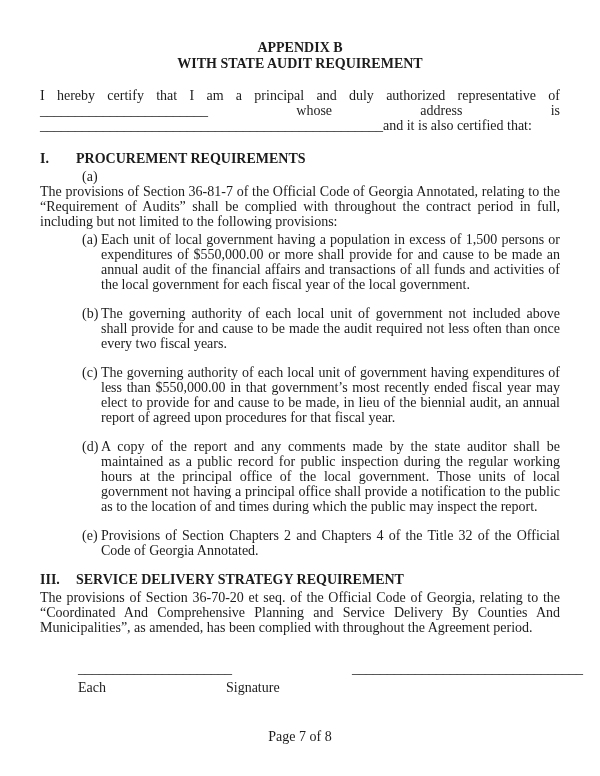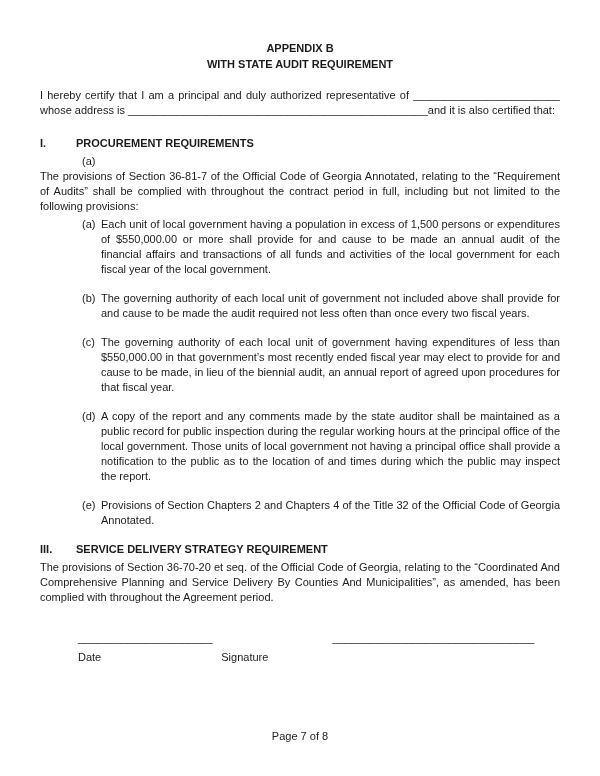--- a/index.html
+++ b/index.html
@@ -7,22 +7,22 @@
     padding: 0;
     background: #ffffff;
   }
   .page {
     position: relative;
     width: 600px;
     height: 776px;
     box-sizing: border-box;
     background: #ffffff;
     color: #1c1c1c;
-    font-family: Liberation Sans, sans-serif;
-    font-size: 11px;
+    font-family: Liberation Serif, serif;
+    font-size: 14px;
     line-height: 15px;
     padding: 40px 40px 20px 40px;
     overflow: hidden;
   }
   .title-block {
     text-align: center;
     font-weight: bold;
     margin-bottom: 16px;
   }
   .title-block div {
@@ -153,21 +153,21 @@
     </div>
     <p class="sec-body">The provisions of Section 36-70-20 et seq. of the Official Code of Georgia, relating to the “Coordinated And Comprehensive Planning and Service Delivery By Counties And Municipalities”, as amended, has been complied with throughout the Agreement period.</p>
   </div>
 
   <div class="sig-block">
     <div class="sig-lines">
       <span class="sig-line-date">______________________</span>
       <span class="sig-line-sig">_________________________________</span>
     </div>
     <div class="sig-labels">
-      <span class="sig-label-date">Date</span>
+      <span class="sig-label-date">Each</span>
       <span class="sig-label-sig">Signature</span>
     </div>
 
   </div>
 
   <div class="footer">Page 7 of 8</div>
 
 </div>
 
 </body></html>

